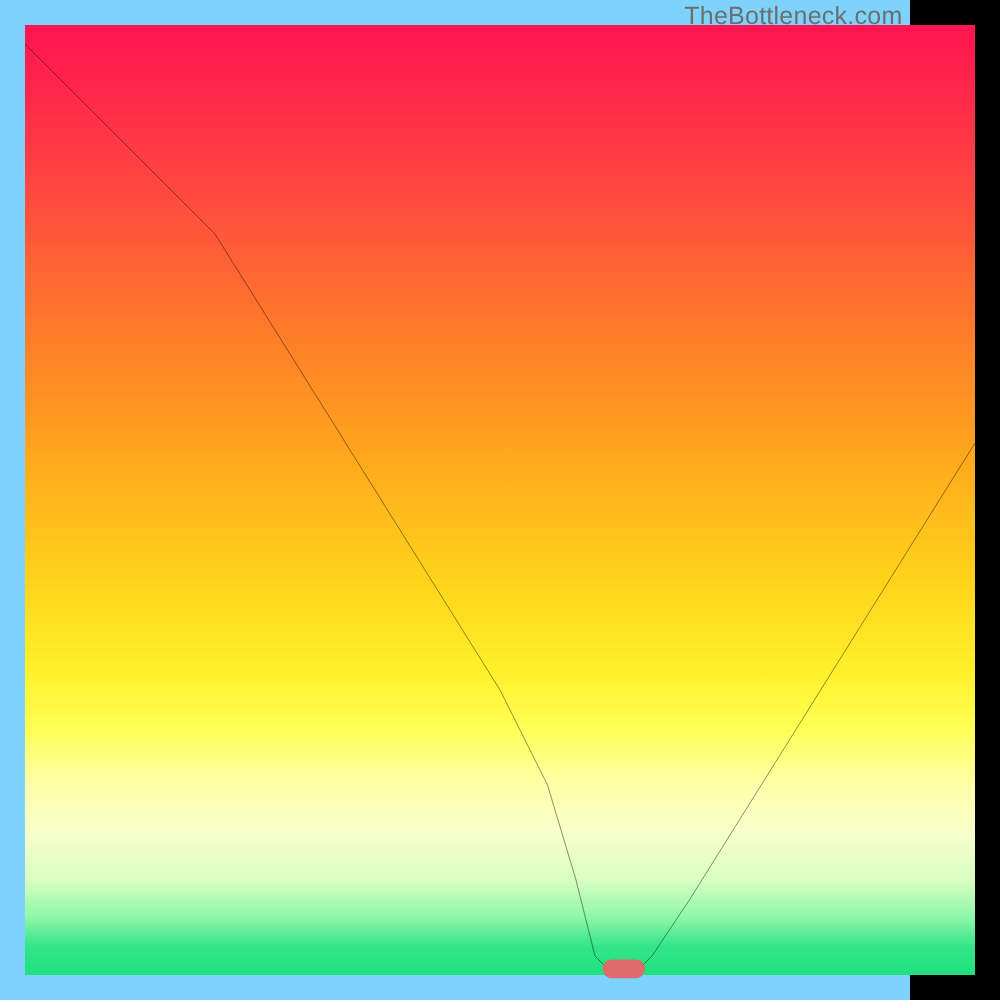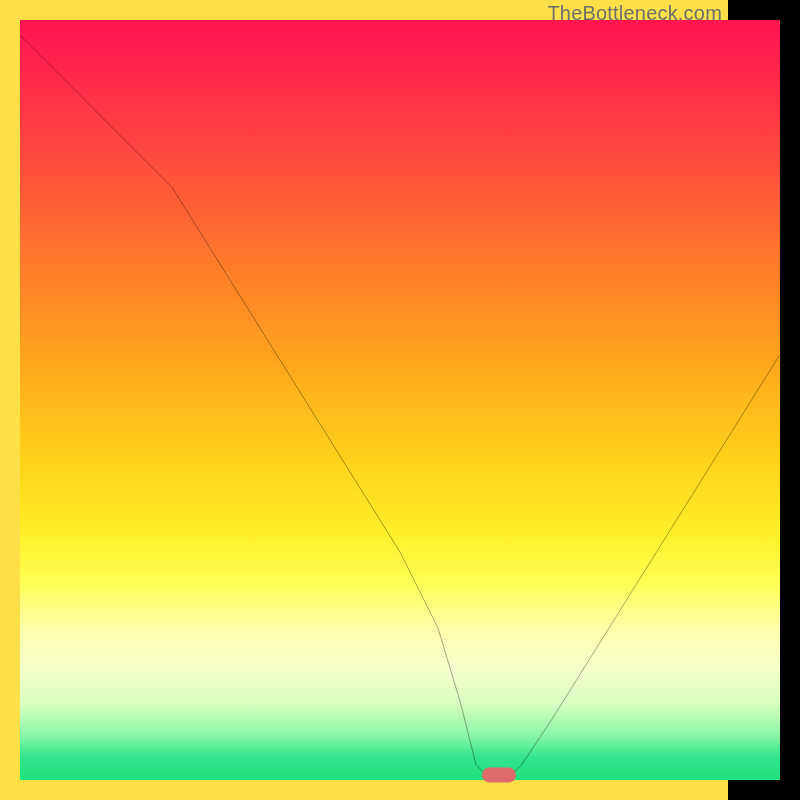--- a/index.html
+++ b/index.html
@@ -1,21 +1,21 @@
 <!DOCTYPE html>
 <html><head>
 <meta charset="utf-8">
 <style>
   * { margin: 0; padding: 0; box-sizing: border-box; }
   html, body { width: 800px; height: 800px; overflow: hidden; background: #000; }
   .frame {
     position: relative;
     width: 728px;
     height: 800px;
-    background: #fde047;
+    background: #7dd3fc;
   }
   .plot-area {
     position: absolute;
     left: 20px;
     top: 20px;
     width: 760px;
     height: 760px;
   }
   .gradient-bg {
     position: absolute;

